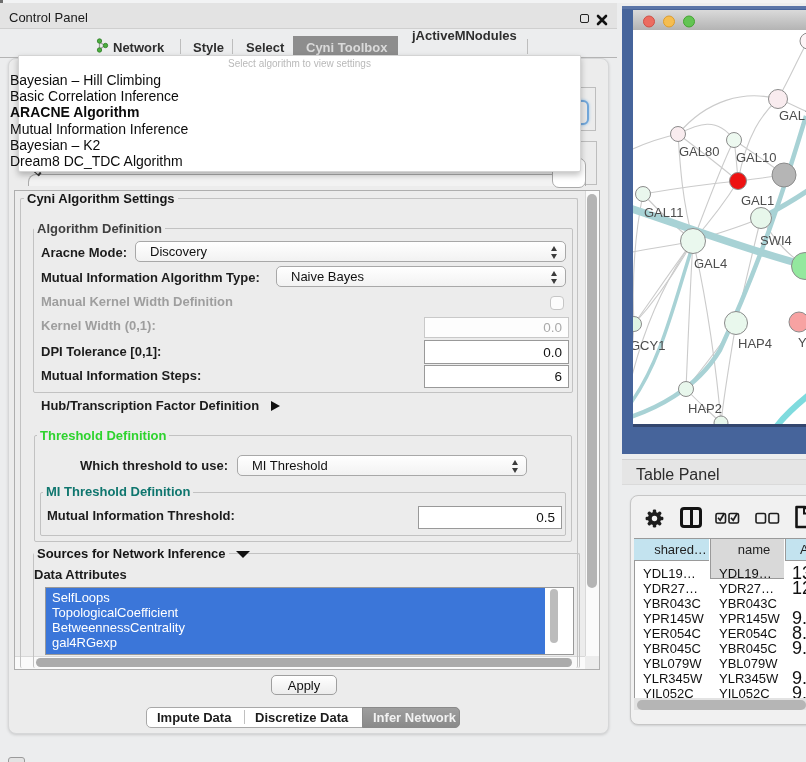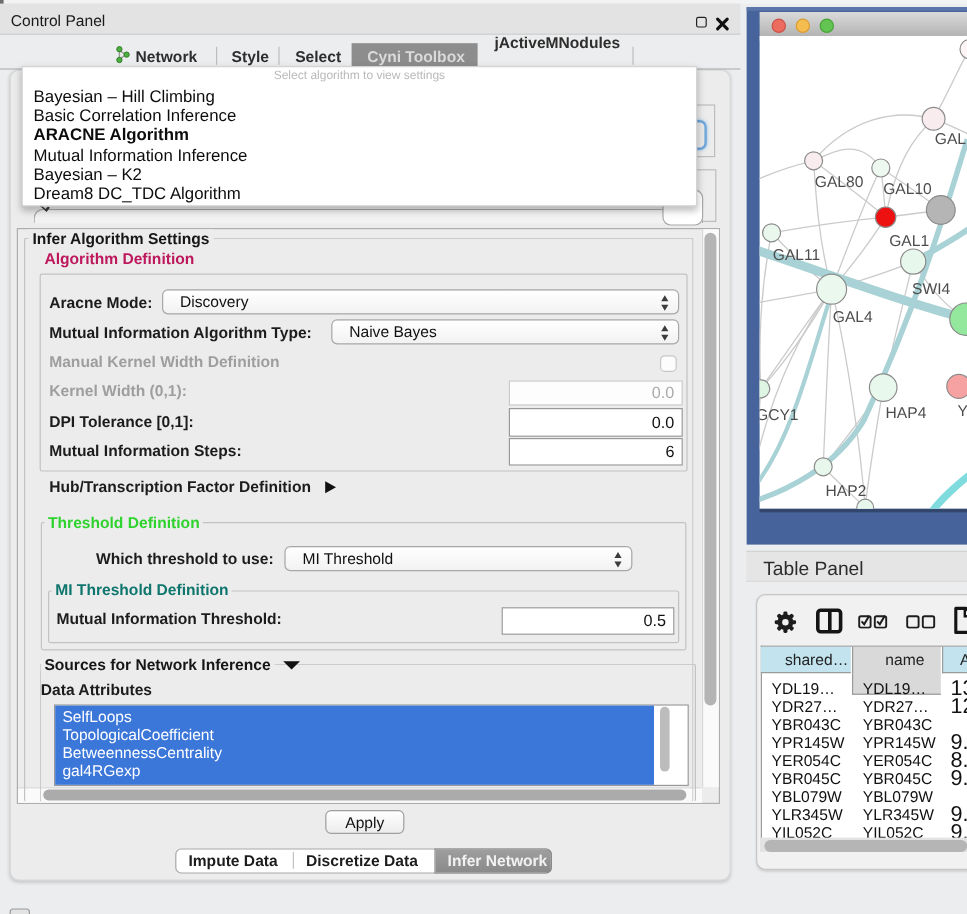--- a/index.html
+++ b/index.html
@@ -54,24 +54,24 @@
 <div class="abs" style="left:34px;top:169px;width:7px;height:7px;border-bottom:2.5px solid #3a3a3a;border-right:2.5px solid #3a3a3a;transform:rotate(40deg) scaleY(.6)"></div>
 <div class="abs" style="left:552px;top:158px;width:34px;height:30px;background:#fff;border:1px solid #aaa;border-radius:7px"></div>
 
 <div class="abs" style="left:14px;top:190px;width:586px;height:480px;border:1px solid #aeaeae;background:#ececec"></div>
 <div class="abs" style="left:585px;top:191px;width:14px;height:465px;background:#fafafa;border-left:1px solid #d8d8d8"></div>
 <div class="abs" style="left:587px;top:194px;width:10px;height:394px;background:#b4b4b4;border-radius:5px"></div>
 <div class="abs" style="left:15px;top:656px;width:570px;height:13px;background:#fafafa;border-top:1px solid #d8d8d8"></div>
 <div class="abs" style="left:36px;top:658px;width:536px;height:9px;background:#ababab;border-radius:4.5px"></div>
 
 <div class="grp" style="left:20px;top:198px;width:558px;height:470px;border-bottom:none"></div>
-<div class="gtitle" style="left:24px;top:191px;color:#161616">Infer Algorithm Settings</div>
+<div class="gtitle" style="left:24px;top:191px;color:#161616">Cyni Algorithm Settings</div>
 
 <div class="grp" style="left:33px;top:228px;width:540px;height:165px"></div>
-<div class="gtitle" style="left:34px;top:208px;color:#be185d">Algorithm Definition</div>
+<div class="gtitle" style="left:34px;top:221px;color:#404040">Algorithm Definition</div>
 <div class="lbl" style="left:41px;top:245px">Aracne Mode:</div>
 <div class="combo" style="left:135px;top:241px;width:431px;height:21px;line-height:20px">Discovery<span class="carr" style="top:0">
       <i style="top:3.5px;border-bottom:5.5px solid #3c3c3c"></i>
       <i style="top:11.5px;border-top:5.5px solid #3c3c3c"></i>
     </span></div>
 <div class="lbl" style="left:41px;top:270px">Mutual Information Algorithm Type:</div>
 <div class="combo" style="left:276px;top:266px;width:290px;height:21px;line-height:20px">Naive Bayes<span class="carr" style="top:0">
       <i style="top:3.5px;border-bottom:5.5px solid #3c3c3c"></i>
       <i style="top:11.5px;border-top:5.5px solid #3c3c3c"></i>
     </span></div>
@@ -113,21 +113,21 @@
 <div class="lbl" style="left:157px;top:710px">Impute Data</div>
 <div class="abs" style="left:244px;top:710px;width:1px;height:14px;background:#c0c0c0"></div>
 <div class="lbl" style="left:255px;top:710px">Discretize Data</div>
 <div class="abs" style="left:362px;top:707px;width:98px;height:21px;background:linear-gradient(#9e9e9e,#8a8a8a);border-radius:0 5px 5px 0;border:1px solid #8a8a8a"></div>
 <div class="lbl" style="left:373px;top:710px;color:#f2f2f2">Infer Network</div>
 
 <div class="abs" style="left:8px;top:757px;width:17px;height:14px;border:1.5px solid #9a9a9a;border-radius:3px;background:#e3e3e3"></div>
 
 <div class="abs" style="left:18px;top:55px;width:563px;height:117px;background:#fff;border:1px solid #d4d4d4;border-radius:0 0 2px 2px;box-shadow:0 3px 6px rgba(0,0,0,.25)"></div>
 <div class="abs" style="left:18px;top:58px;width:563px;text-align:center;font-size:10px;color:#b9b9b9">Select algorithm to view settings</div>
-<div class="abs" style="left:28px;top:72px;font-size:14px;color:#0c0c0c;line-height:16.2px">Bayesian – Hill Climbing<br>Basic Correlation Inference<br><b>ARACNE Algorithm</b><br>Mutual Information Inference<br>Bayesian – K2<br>Dream8 DC_TDC Algorithm</div>
+<div class="abs" style="left:10px;top:72px;font-size:14px;color:#0c0c0c;line-height:16.2px">Bayesian – Hill Climbing<br>Basic Correlation Inference<br><b>ARACNE Algorithm</b><br>Mutual Information Inference<br>Bayesian – K2<br>Dream8 DC_TDC Algorithm</div>
 
 <svg class="abs" style="left:622px;top:4px" width="184" height="450" viewBox="0 0 184 450">
 <defs>
 <linearGradient id="tb" x1="0" y1="0" x2="0" y2="1">
         <stop offset="0" stop-color="#dadada"></stop>
         <stop offset="1" stop-color="#acacac"></stop>
       </linearGradient>
 <clipPath id="cv">
         <rect x="11" y="26" width="173" height="394"></rect>
       </clipPath>

